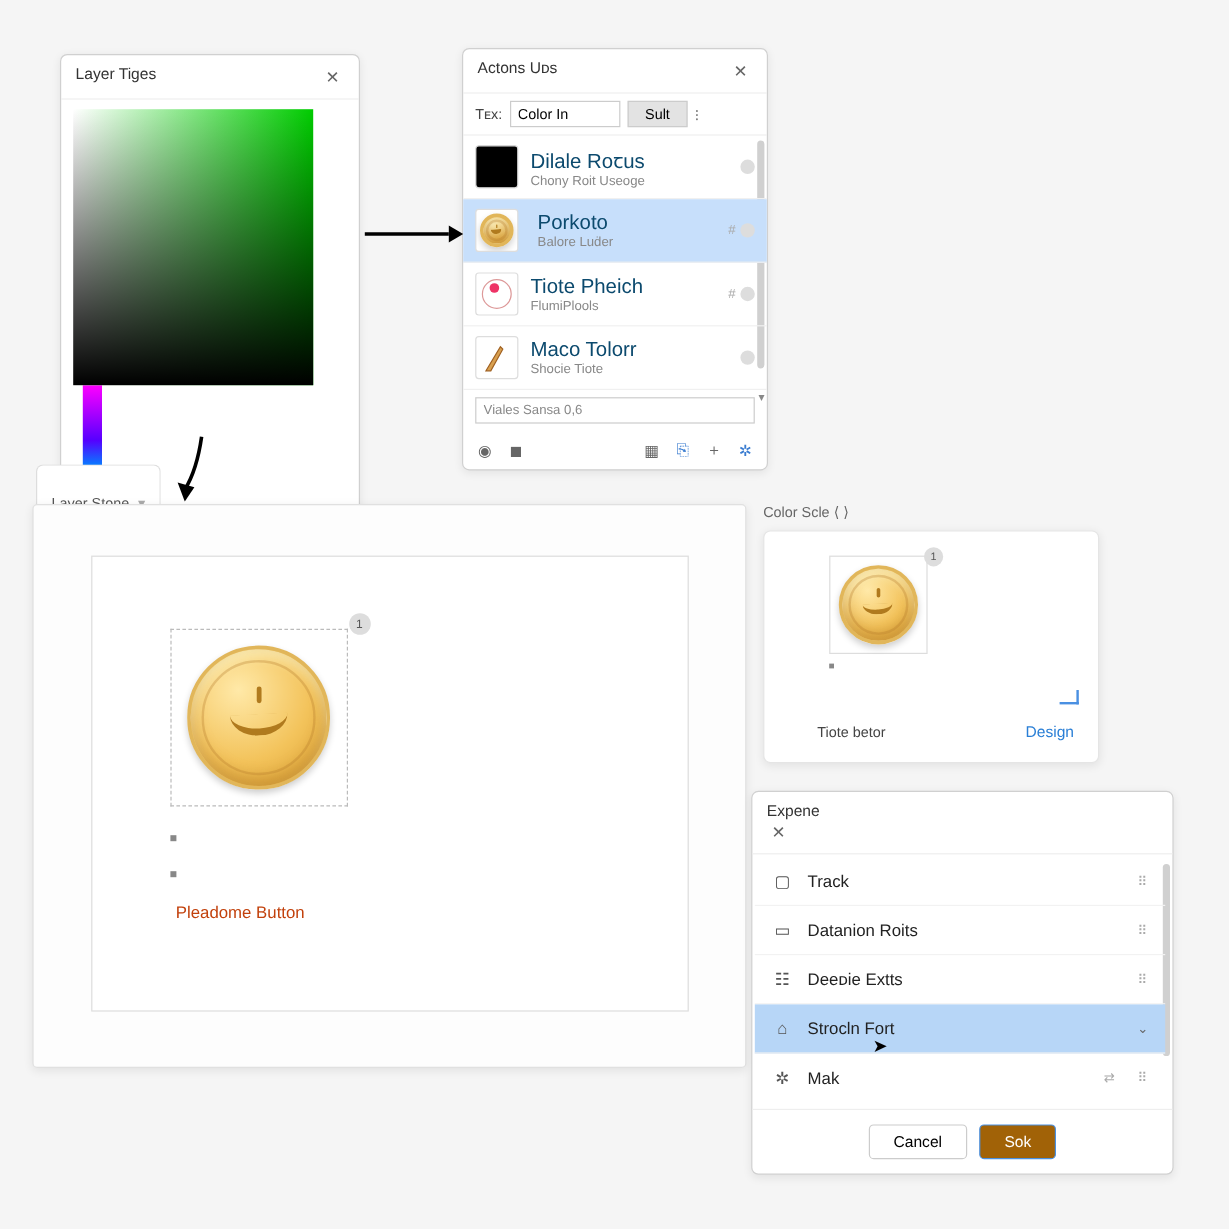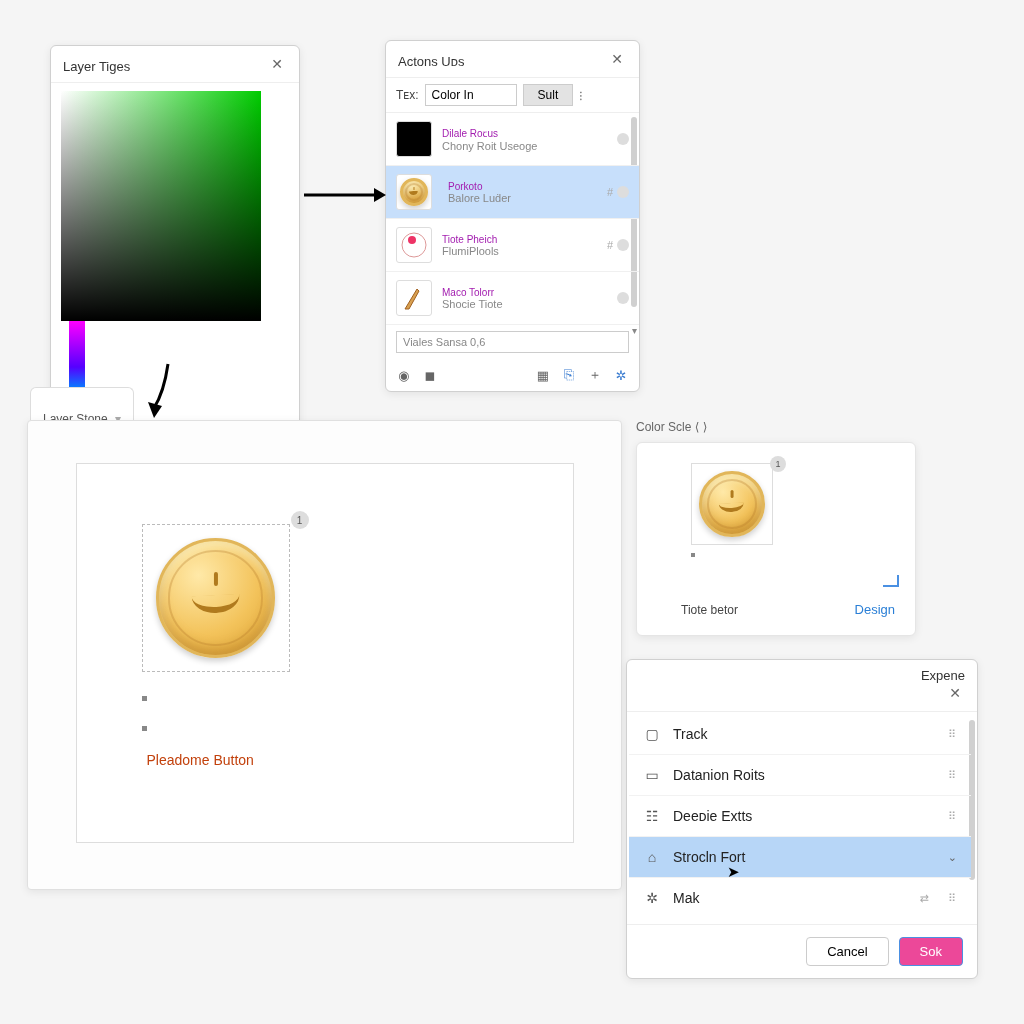--- a/index.html
+++ b/index.html
@@ -1,19 +1,19 @@
 <!DOCTYPE html>
 <html><head>
 <meta charset="utf-8">
 <style>
 * { box-sizing: border-box; margin: 0; padding: 0; font-family: -apple-system, "Segoe UI", sans-serif; }
 body { background: #f5f5f5; width: 1024px; height: 1024px; position: relative; overflow: hidden; }
 
 .panel { background: #fff; border: 1px solid #d0d0d0; border-radius: 6px; box-shadow: 0 2px 8px rgba(0,0,0,0.08); position: absolute; }
-.panel-header { display: flex; align-items: flex-end; justify-content: space-between; padding: 8px 12px; font-size: 13px; color: #333; border-bottom: 1px solid #eee; }
+.panel-header { display: flex; align-items: flex-start; justify-content: space-between; padding: 8px 12px; font-size: 13px; color: #333; border-bottom: 1px solid #eee; }
 .close-x { cursor: pointer; color: #666; font-size: 14px; padding: 2px 4px; }
 
 
 #layer-tiges { left: 50px; top: 45px; width: 250px; }
 .color-body { padding: 8px 10px 10px; }
 .sv-box { position: relative; width: 200px; height: 230px; background: linear-gradient(to bottom, transparent, #000), linear-gradient(to right, #fff, #0c0); display: inline-block; vertical-align: top; }
 .hue-strip { width: 16px; height: 230px; display: inline-block; margin-left: 8px; background: linear-gradient(to bottom, #f0f, #a0f, #50f, #08f, #0ff, #0f8, #0f0, #8f0, #ff0, #f80, #f00); vertical-align: top; }
 .color-toolbar { margin-top: 10px; display: flex; align-items: center; gap: 6px; color: #555; font-size: 12px; }
 .swatch-btn { width: 22px; height: 22px; border: 1px solid #bbb; background: #e8f4f0; }
 .num-box { width: 24px; height: 22px; border: 1px solid #ccc; display: flex; align-items: center; justify-content: center; font-size: 11px; }
@@ -26,21 +26,21 @@
 .text-input { border: 1px solid #ccc; padding: 3px 6px; font-size: 12px; width: 92px; height: 22px; }
 .sult-btn { background: #e3e3e3; border: 1px solid #ccc; padding: 3px 14px; font-size: 12px; }
 .drag-dots { color: #777; font-size: 12px; }
 .action-list { position: relative; }
 .action-scroll { position: absolute; right: 2px; top: 4px; width: 6px; height: 190px; background: #d0d0d0; border-radius: 3px; }
 .action-item { display: flex; align-items: center; gap: 10px; padding: 8px 10px; border-bottom: 1px solid #f0f0f0; position: relative; }
 .action-item.selected { background: #c7dffb; gap: 16px; }
 .action-thumb { width: 36px; height: 36px; border: 1px solid #ddd; background: #000; flex-shrink: 0; display: flex; align-items: center; justify-content: center; border-radius: 3px; overflow: hidden; }
 .action-thumb.white { background: #fff; }
 .action-text { flex: 1; }
-.action-title { font-size: 10px; color: #a21caf; }
+.action-title { font-size: 17px; color: #0c4a6e; }
 .action-sub { font-size: 11px; color: #888; }
 .action-badges { display: flex; gap: 4px; color: #aaa; font-size: 11px; align-items: center; }
 .badge-circle { width: 12px; height: 12px; border-radius: 50%; background: #ddd; display: inline-block; }
 .action-input-row { padding: 6px 10px; }
 .action-input-row input { width: 100%; border: 1px solid #ccc; padding: 3px 6px; font-size: 11px; height: 22px; color: #888; }
 .action-footer { display: flex; align-items: center; gap: 10px; padding: 8px 10px; color: #666; }
 .fi { width: 16px; height: 16px; display: inline-flex; align-items: center; justify-content: center; font-size: 13px; }
 
 
 .arrow { position: absolute; }
@@ -80,23 +80,23 @@
 #expene { left: 626px; top: 659px; width: 352px; }
 .exp-header { font-size: 13px; color: #333; flex-direction: column; }
 .exp-list { padding: 2px 6px 6px 2px; position: relative; }
 .exp-scroll { position: absolute; right: 2px; top: 8px; width: 6px; height: 160px; background: #d0d0d0; border-radius: 3px; }
 .exp-item { display: flex; align-items: center; gap: 12px; padding: 11px 14px; font-size: 14px; color: #222; border-bottom: 1px solid #f2f2f2; position: relative; }
 .exp-item.selected { background: #b7d6f7; }
 .exp-icon { width: 18px; height: 18px; display: flex; align-items: center; justify-content: center; color: #555; }
 .exp-item .grip { margin-left: auto; color: #aaa; font-size: 11px; letter-spacing: 1px; }
 .exp-item .chev { margin-left: auto; color: #666; font-size: 11px; }
 .cursor-arrow { position: absolute; left: 98px; top: 26px; font-size: 15px; color: #000; pointer-events: none; }
-.exp-footer { display: flex; justify-content: flex-end; gap: 10px; padding: 12px 14px; border-top: 1px solid #eee; }
+.exp-footer { display: flex; justify-content: center; gap: 10px; padding: 12px 14px; border-top: 1px solid #eee; }
 .btn { border: 1px solid #ccc; padding: 6px 20px; border-radius: 4px; font-size: 13px; background: #fff; }
-.btn.primary { background: #ec4899; border-color: #4a90e2; color: #fff; }
+.btn.primary { background: #a16207; border-color: #4a90e2; color: #fff; }
 
 </style>
 </head>
 <body>
 
 <div id="layer-tiges" class="panel">
   <div class="panel-header">
     <span>Layer Tiges</span>
     <span class="close-x">✕</span>
   </div>

